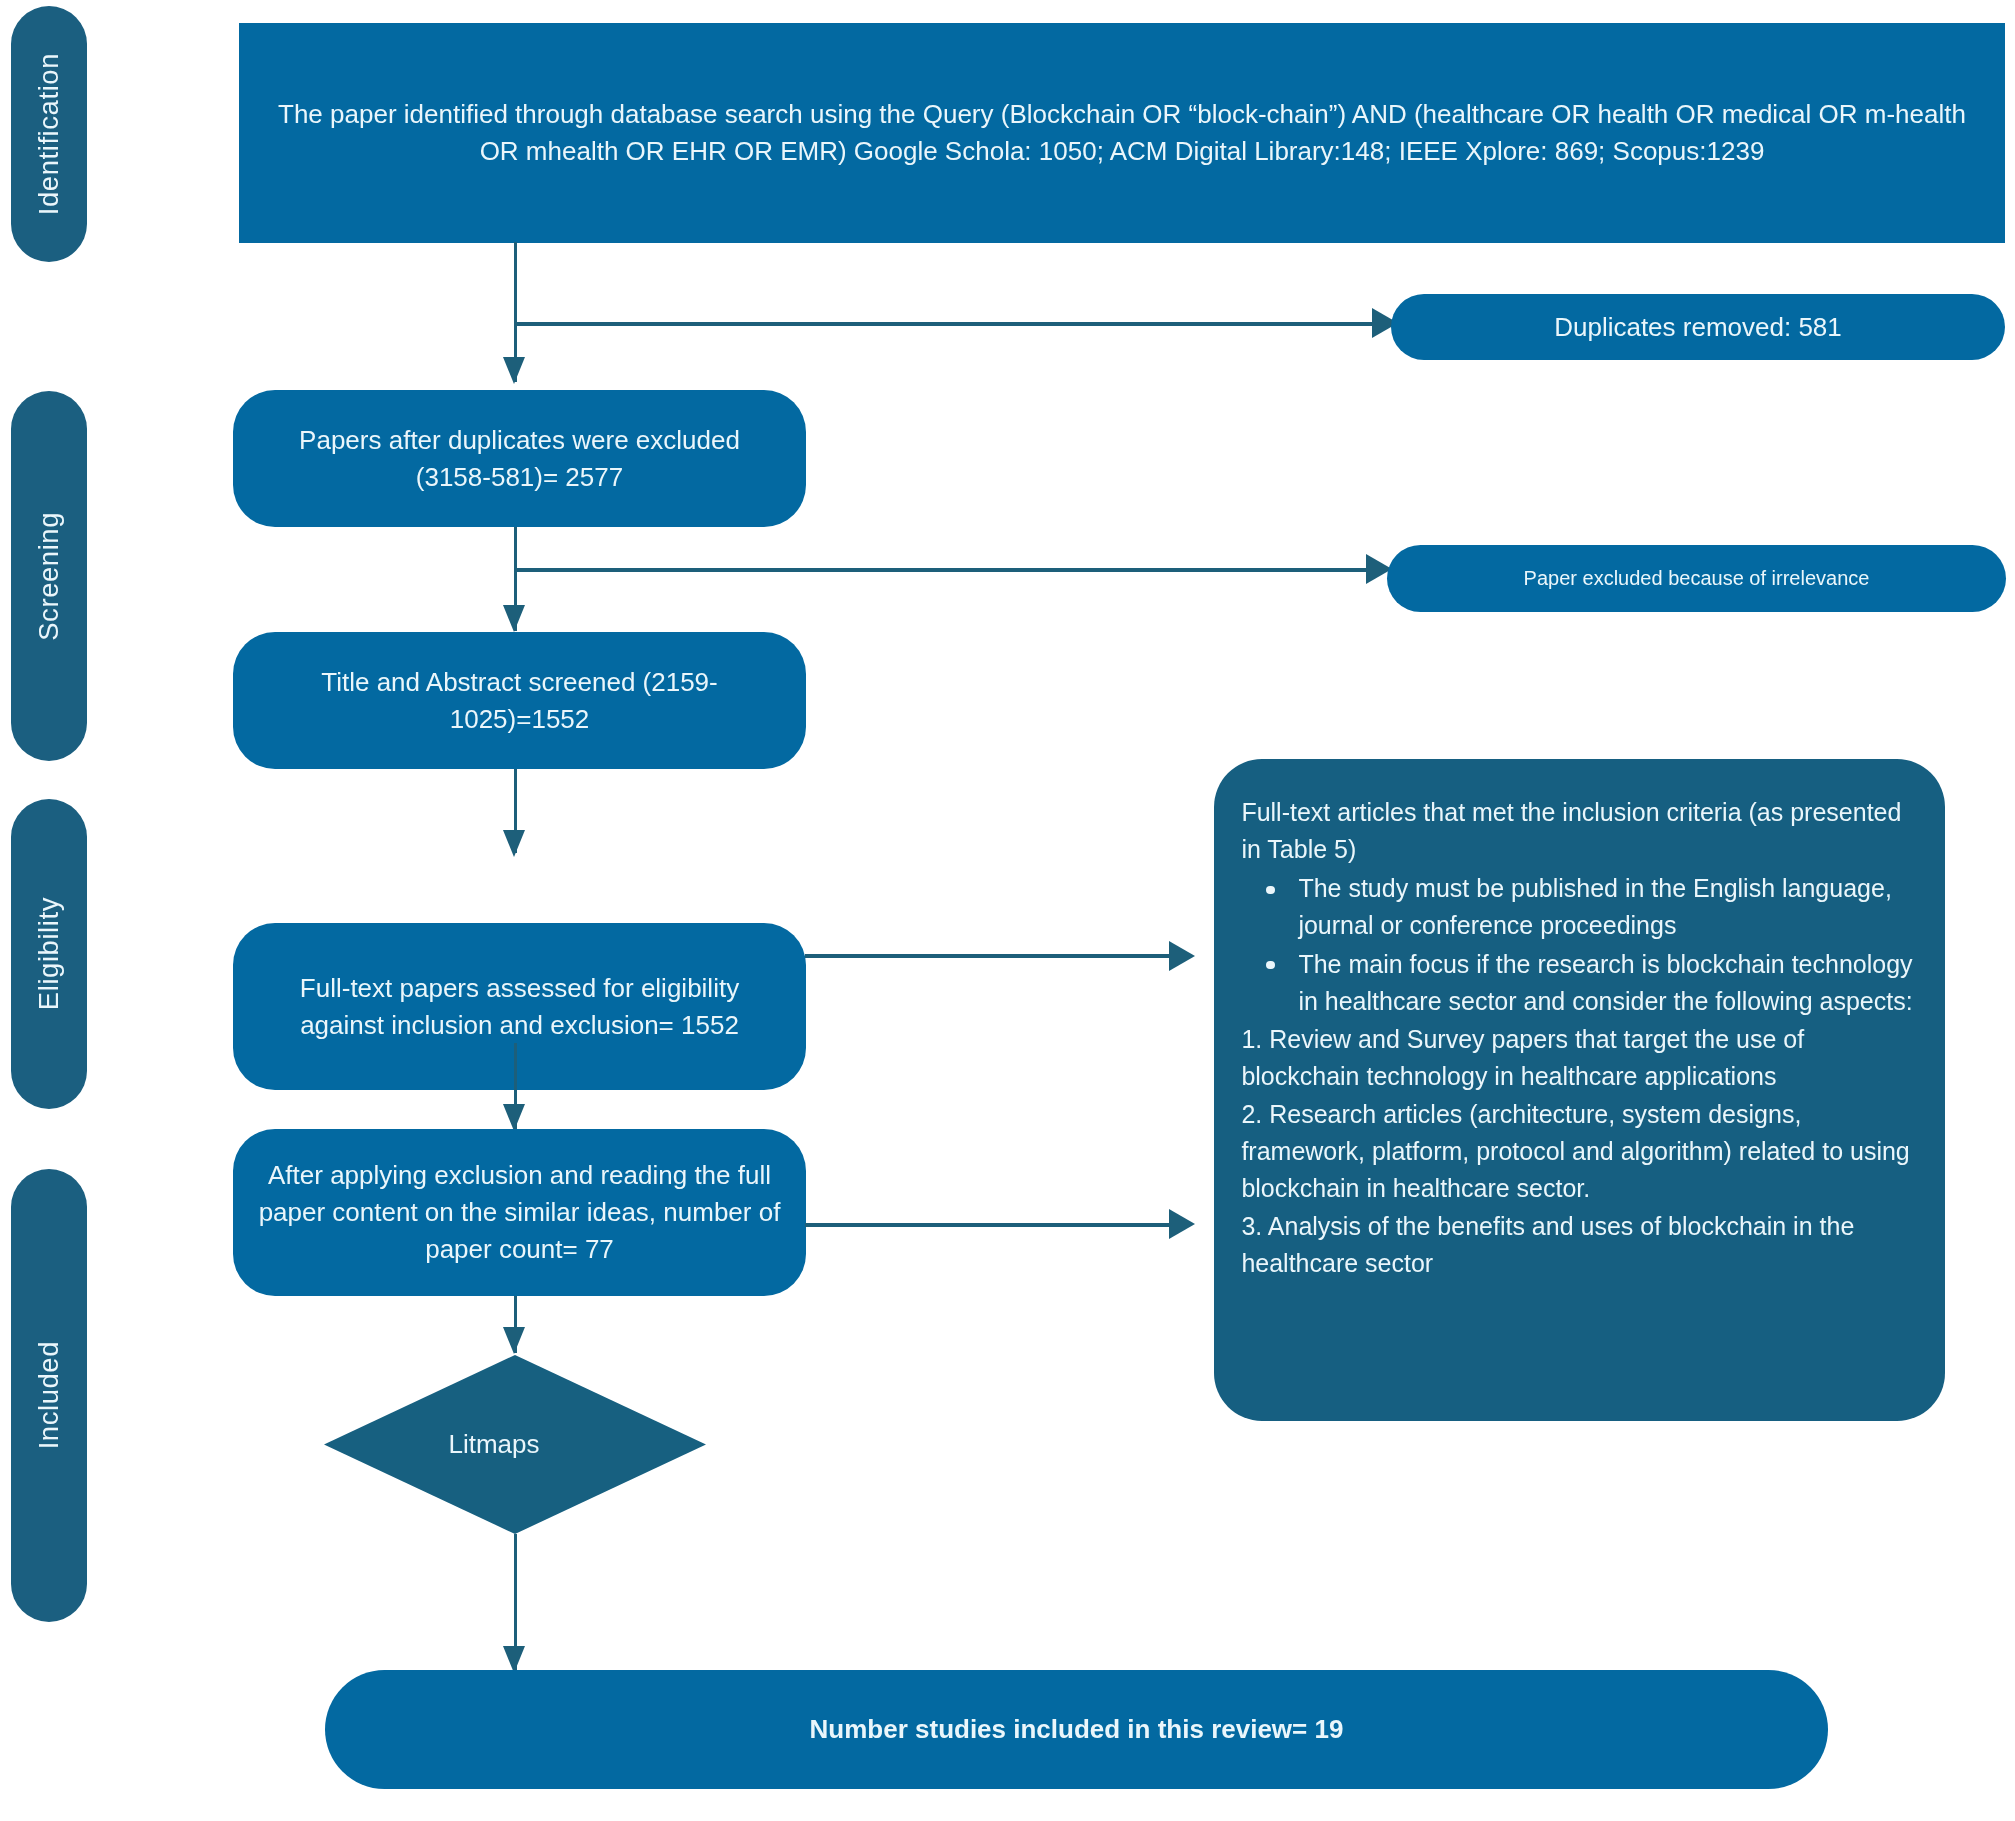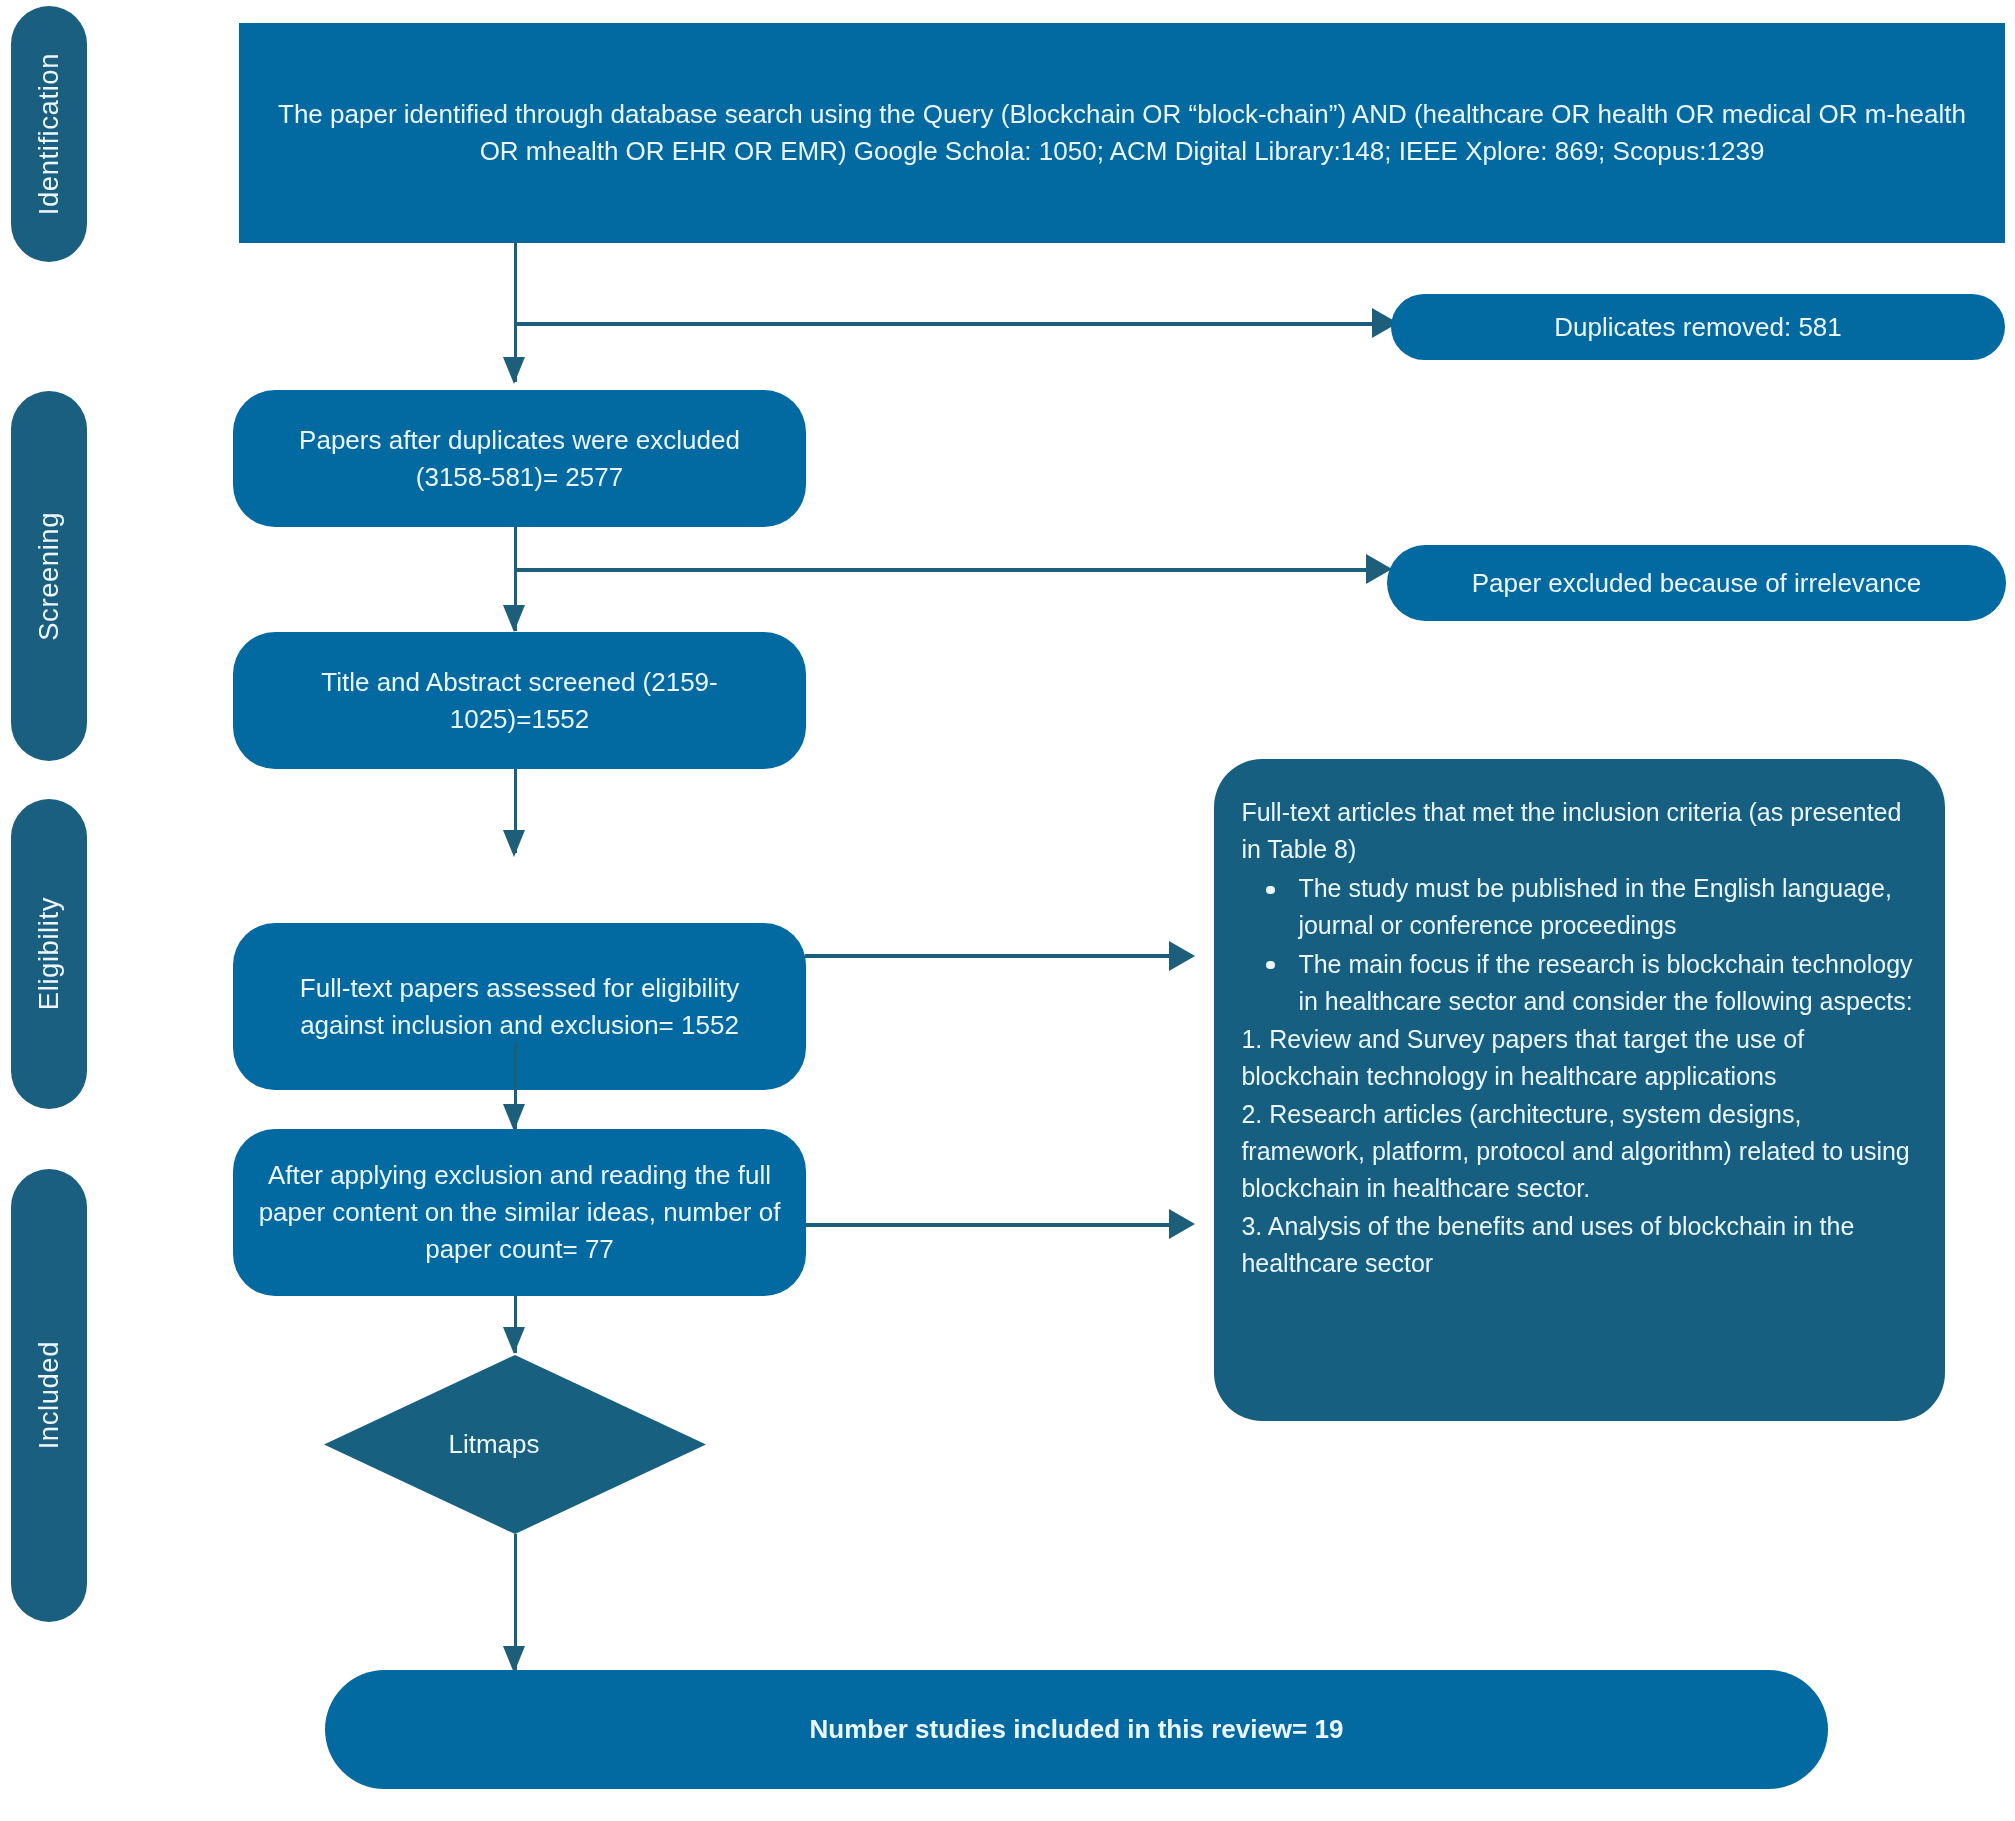--- a/index.html
+++ b/index.html
@@ -175,21 +175,21 @@
   <div class="node rounded-lg" style="left:233px; top:390px; width:573px; height:137px; padding:0 29px;">
     <span class="node-text">Papers after duplicates were excluded (3158-581)= 2577</span>
   </div>
 
   <div class="vline" style="left:514px; top:527px; width:3px; height:104px;"></div>
   <div class="arrow-down" style="left:503px; top:605px;"></div>
 
   <div class="hline" style="left:514px; top:568px; width:859px; height:3.6px;"></div>
   <div class="arrow-right" style="left:1366px; top:554px;"></div>
 
-  <div class="node rounded-lg" style="left:1387px; top:545px; width:619px; height:76px; font-size:26px;">
+  <div class="node rounded-lg" style="left:1387px; top:545px; width:619px; height:67px; font-size:20px;">
     <span class="node-text">Paper excluded because of irrelevance</span>
   </div>
 
   <div class="node rounded-lg" style="left:233px; top:632px; width:573px; height:137px; padding:0 29px;">
     <span class="node-text">Title and Abstract screened (2159-1025)=1552</span>
   </div>
 
   <div class="vline" style="left:514px; top:769px; width:3px; height:84px;"></div>
   <div class="arrow-down" style="left:503px; top:830px;"></div>
 
@@ -204,21 +204,21 @@
   <div class="arrow-down" style="left:503px; top:1104px;"></div>
 
   <div class="node rounded-lg" style="left:233px; top:1129px; width:573px; height:167px; padding:0 11px;">
     <span class="node-text">After applying exclusion and reading the full paper content on the similar ideas, number of paper count= 77</span>
   </div>
 
   <div class="hline" style="left:805px; top:1223px; width:370px; height:3.6px;"></div>
   <div class="arrow-right" style="left:1169px; top:1209px;"></div>
 
   <div id="criteria-box" style="left:1214px; top:759px; width:731px; height:662px;">
-    <span class="crit-head">Full-text articles that met the inclusion criteria (as presented in Table 8)</span>
+    <span class="crit-head">Full-text articles that met the inclusion criteria (as presented in Table 5)</span>
     <ul>
       <li>
         <span class="bullet-dot"></span>
         <span>The study must be published in the English language, journal or conference proceedings</span>
       </li>
       <li>
         <span class="bullet-dot"></span>
         <span>The main focus if the research is blockchain technology in healthcare sector and consider the following aspects:</span>
       </li>
     </ul>

